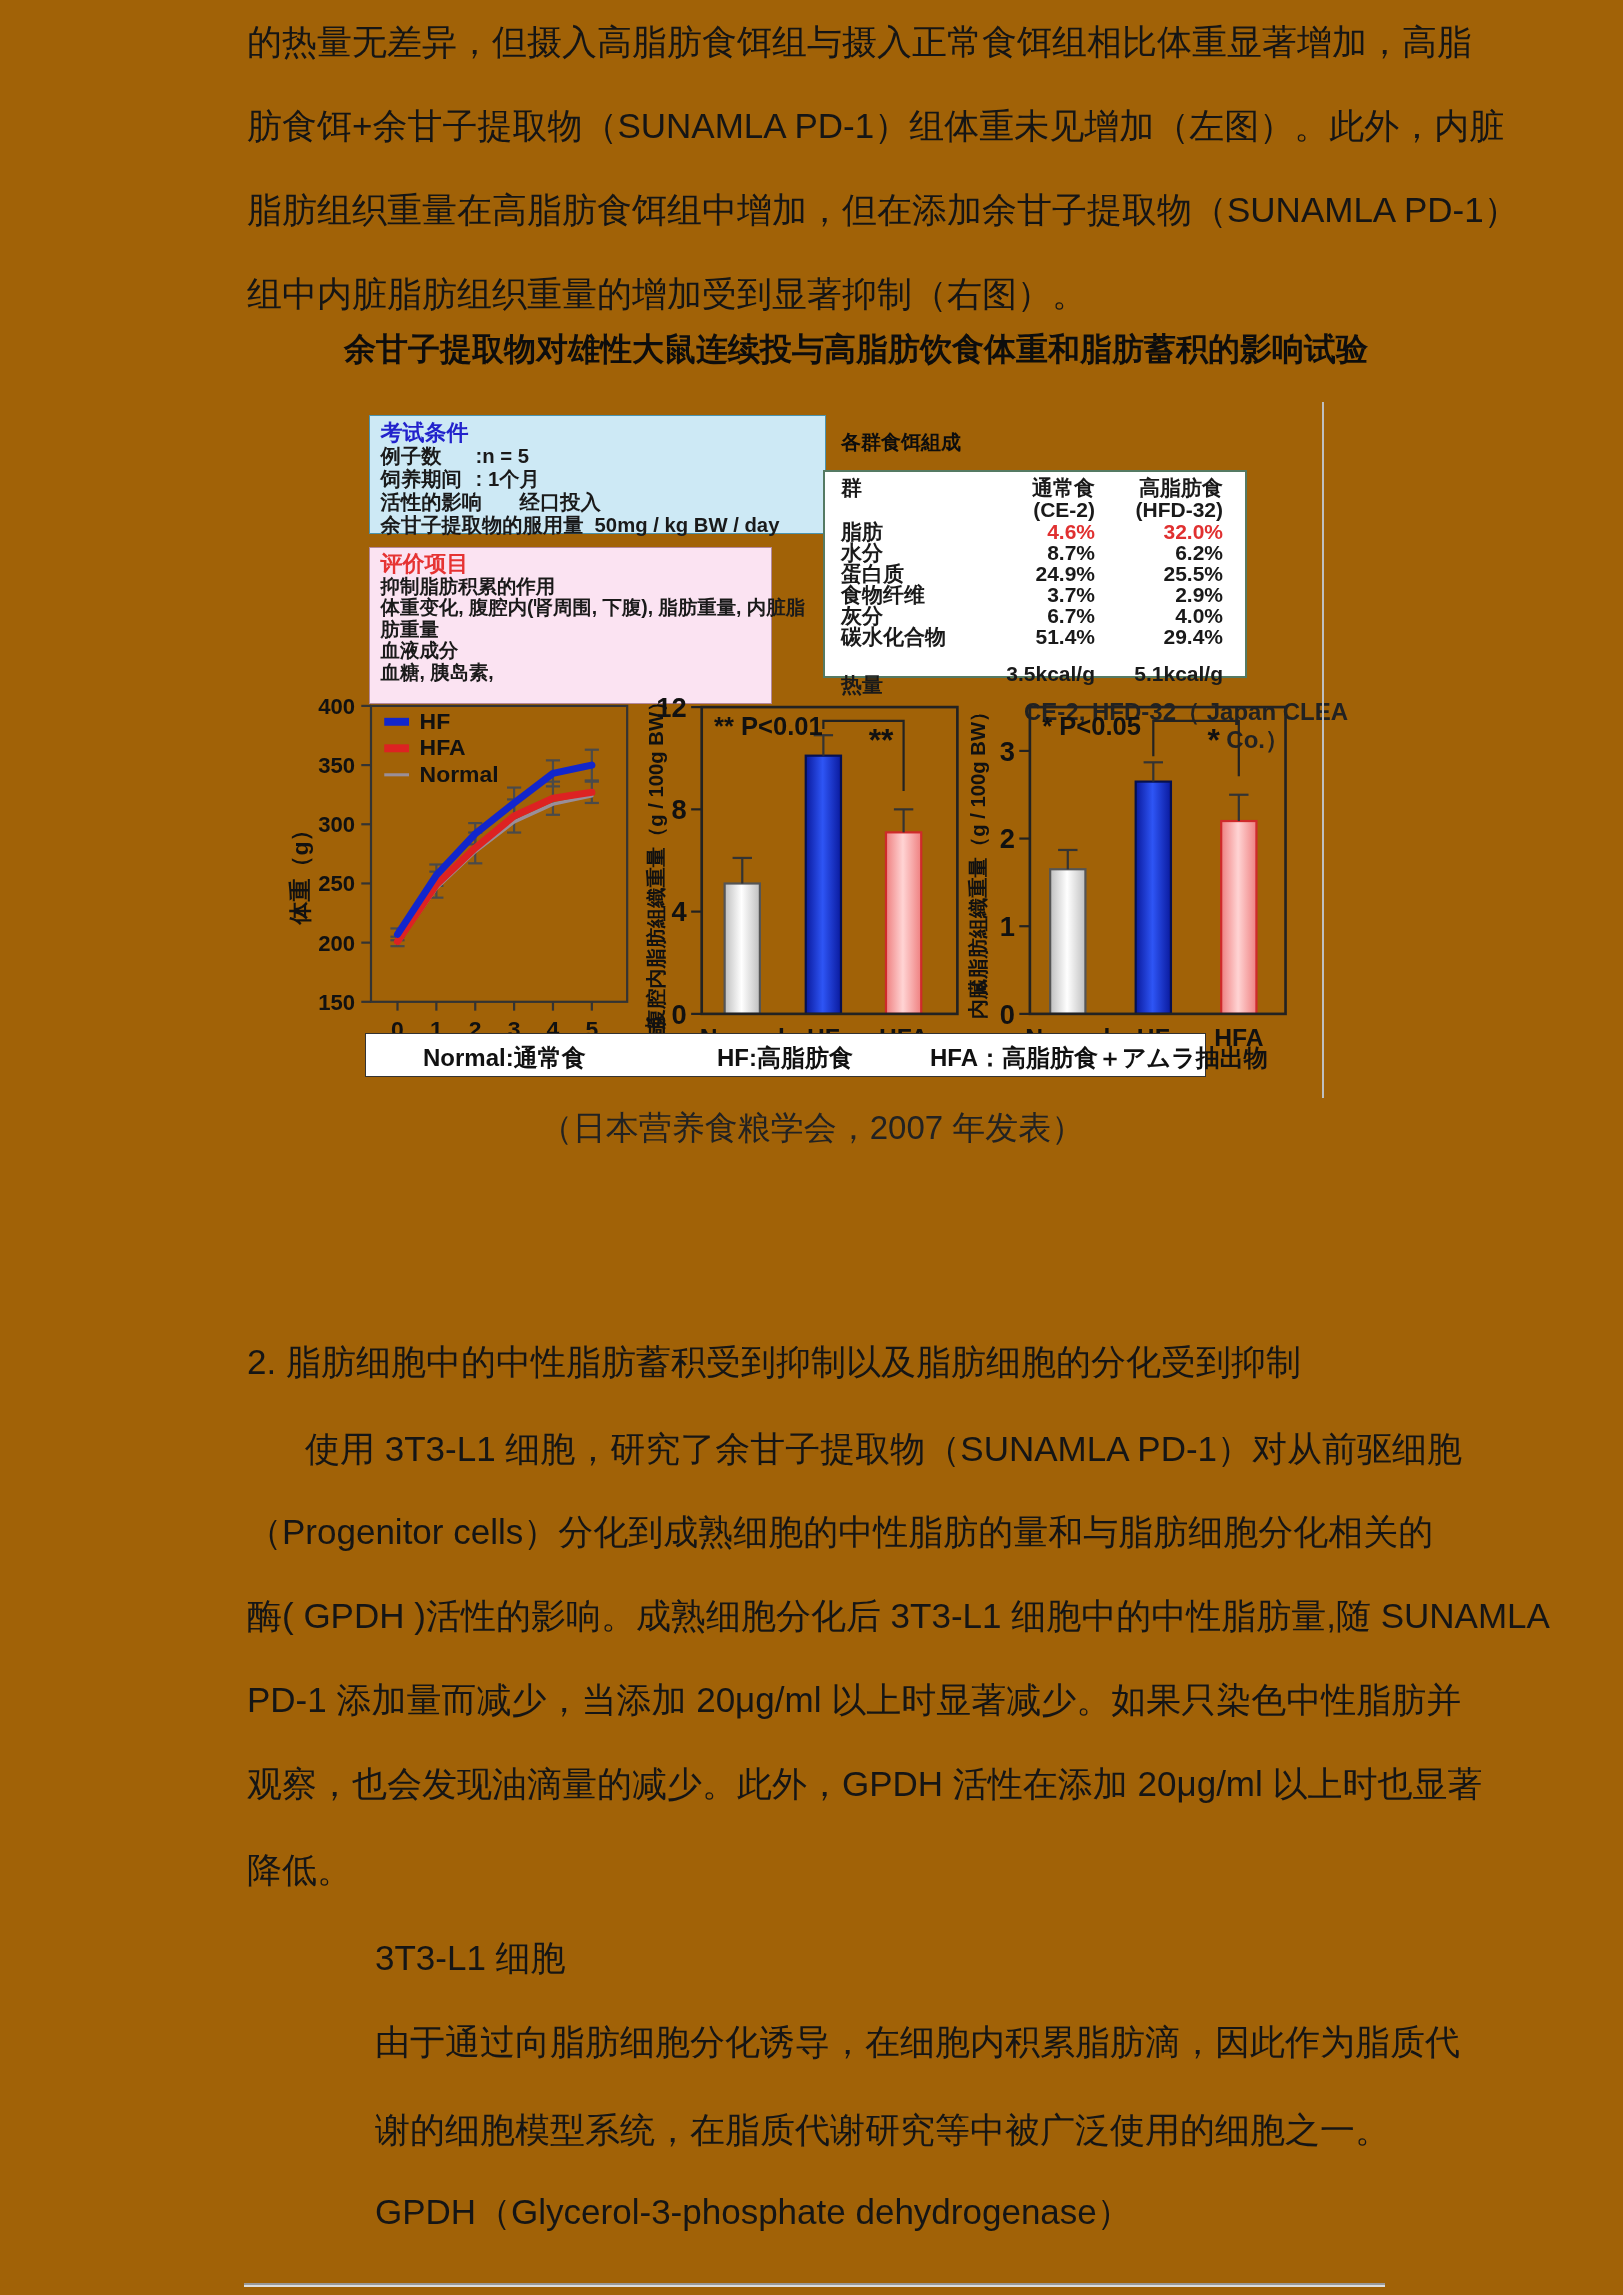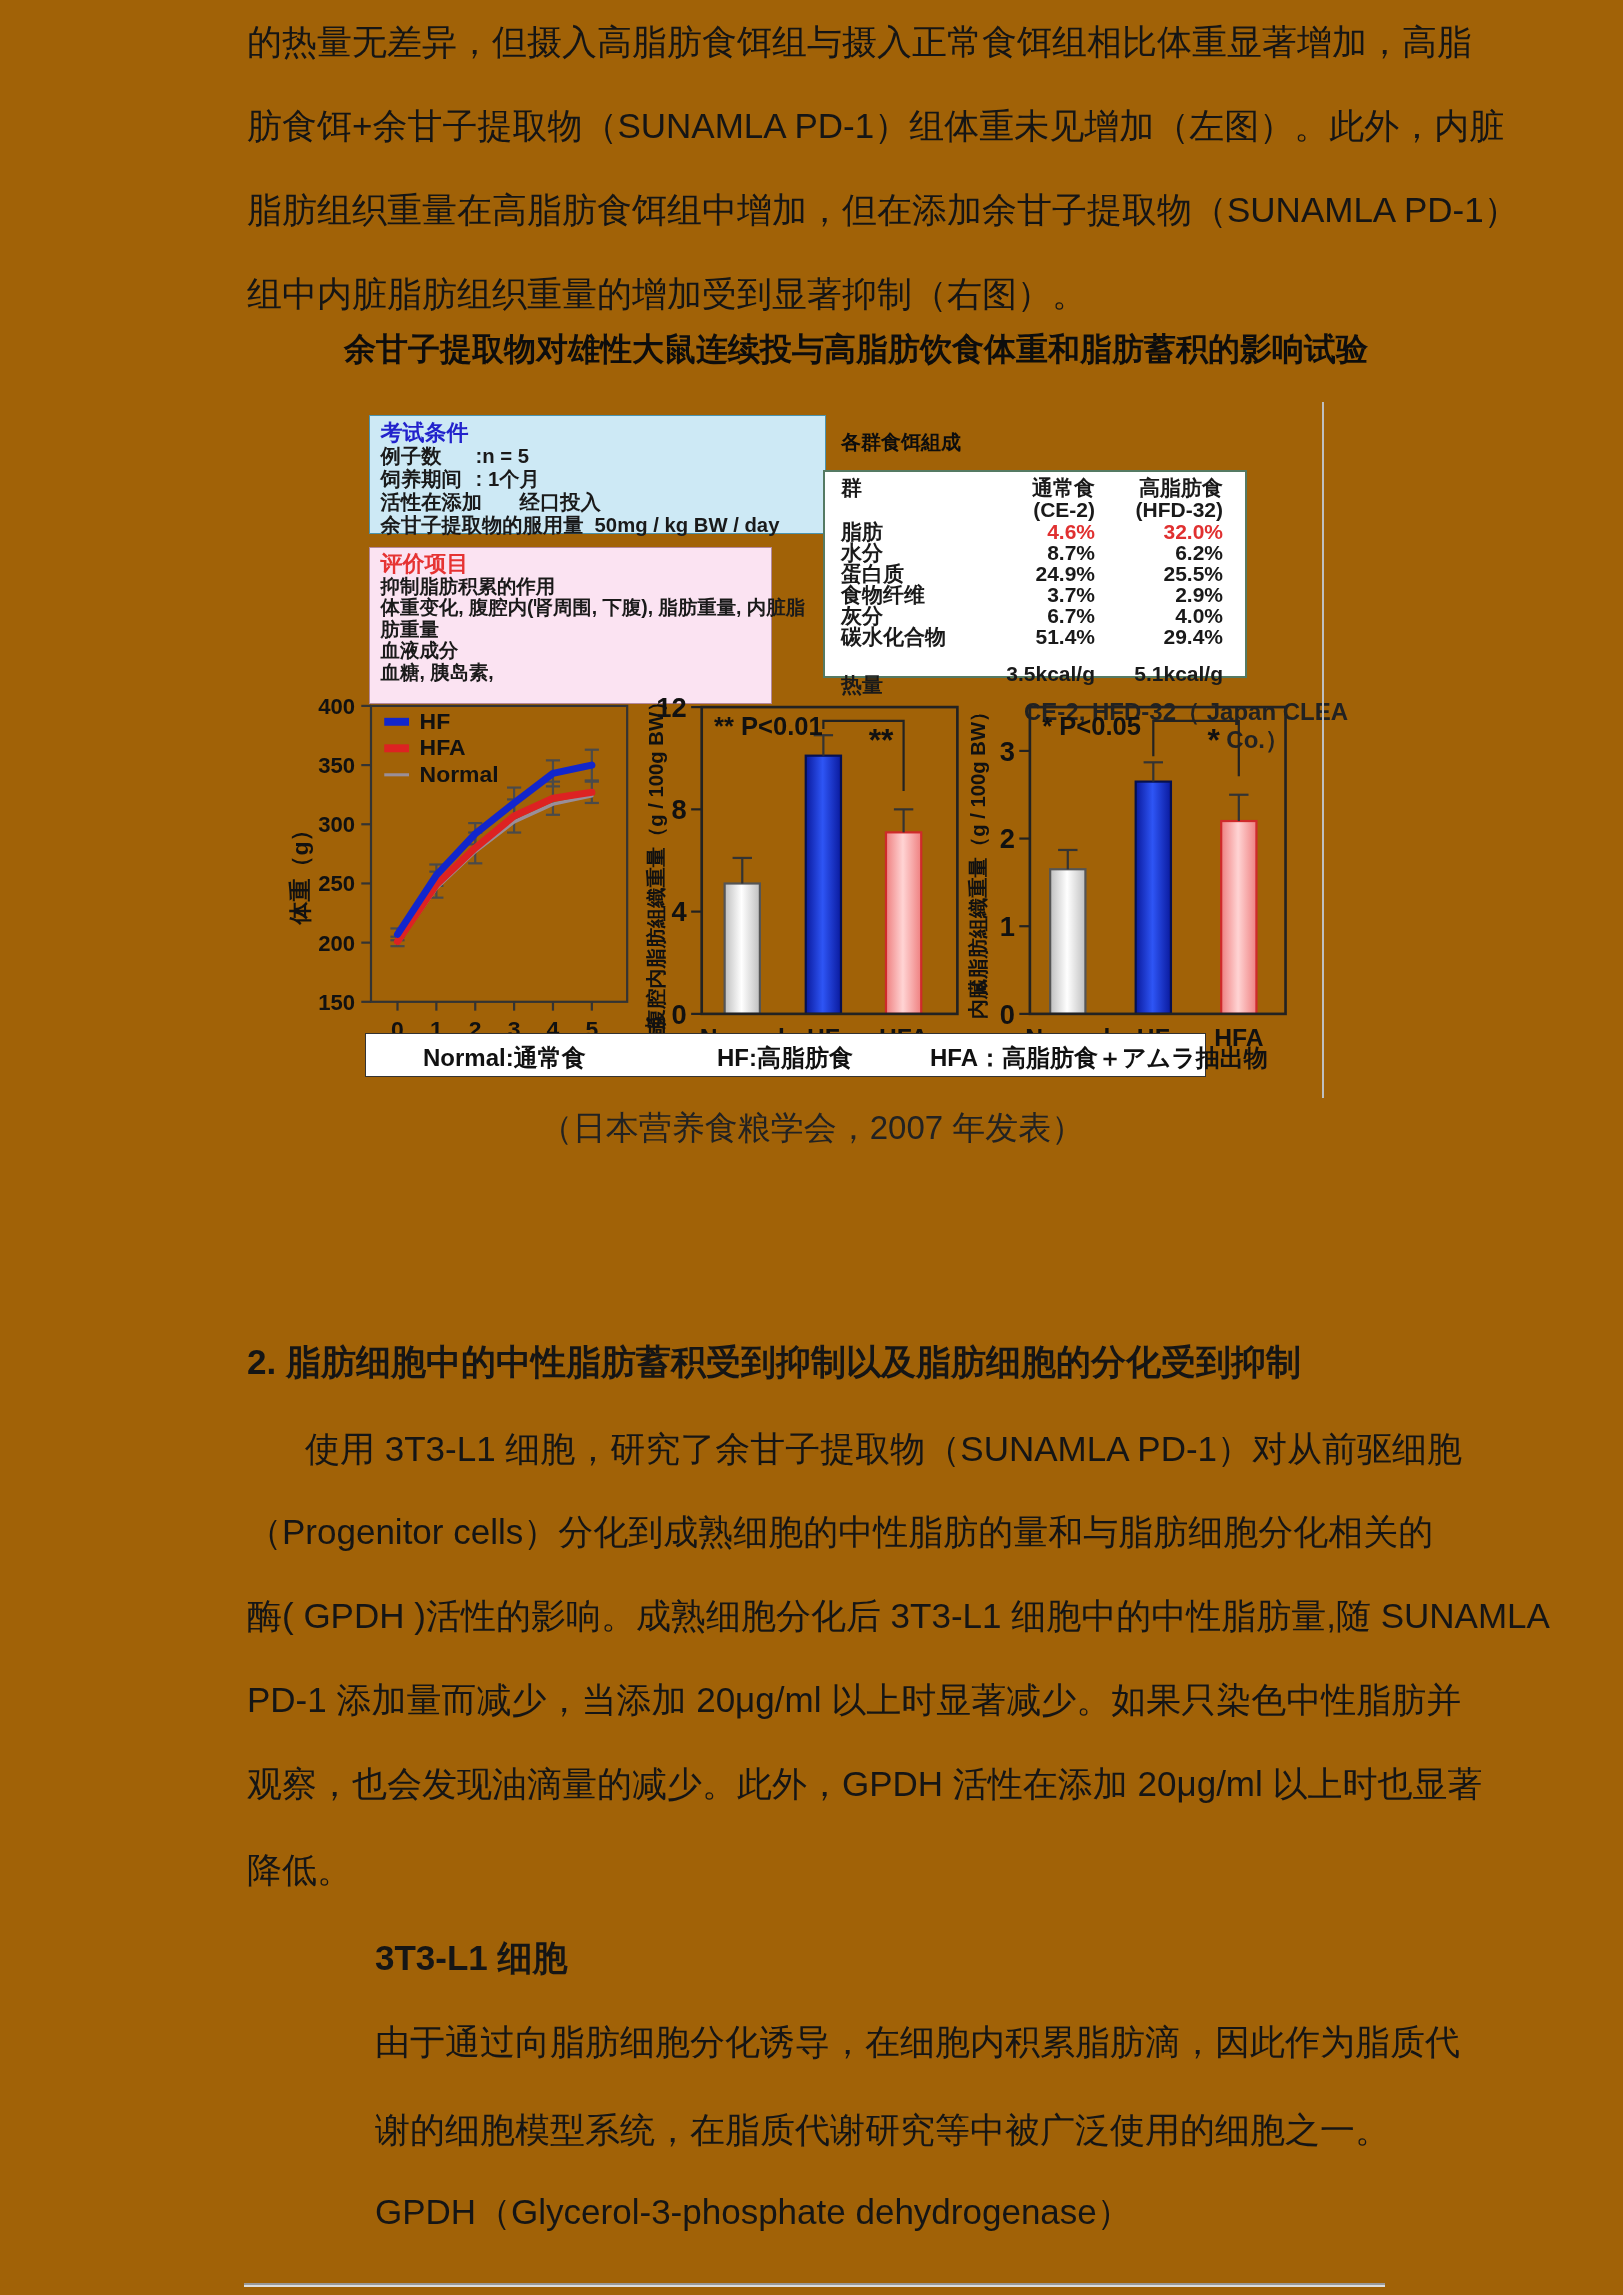--- a/index.html
+++ b/index.html
@@ -1,19 +1,19 @@
 <!DOCTYPE html>
 <html style="font-size:14px"><head>
 <meta charset="utf-8">
 <style>
   html,body{margin:0;padding:0;background:#ffffff;}
   .page{position:relative;width:1624px;height:2295px;background:#a16207;overflow:hidden;
         font-family:"Liberation Sans",sans-serif;color:#111;}
   .tline{position:absolute;font-size:35px;line-height:39px;white-space:nowrap;letter-spacing:0px;color:#151515;}
-  .bold{font-weight:bold;}
+  .bold{font-weight:normal;}
   .figtitle{position:absolute;left:344px;top:328px;font-size:32px;font-weight:bold;white-space:nowrap;color:#0d0d0d;}
   
   .condbox{position:absolute;left:369px;top:415px;width:457px;height:119px;box-sizing:border-box;
            background:#cde9f5;border:1.8px solid #4b93ad;padding:4.4px 10.6px;}
   .condbox .t{font-size:22px;font-weight:bold;color:#2222cc;line-height:25px;}
   .condrow{display:flex;font-size:20.3px;font-weight:bold;line-height:23px;color:#1a1a1a;}
   .condrow .lab{flex:none;}
   
   .evalbox{position:absolute;left:369px;top:547px;width:403px;height:157px;box-sizing:border-box;
            background:#fbe3f2;border:1.8px solid #b3889d;padding:3.5px 10.6px;}
@@ -58,21 +58,21 @@
     <div class="t">考试条件</div>
     <div class="condrow">
         <span class="lab" style="width:95px">例子数</span>
         <span>:n = 5</span>
       </div>
     <div class="condrow">
         <span class="lab" style="width:95px">饲养期间</span>
         <span>: 1个月</span>
       </div>
     <div class="condrow">
-        <span class="lab" style="width:139px">活性在添加</span>
+        <span class="lab" style="width:139px">活性的影响</span>
         <span>经口投入</span>
       </div>
     <div class="condrow">
         <span class="lab" style="width:214px">余甘子提取物的服用量</span>
         <span>50mg / kg BW / day</span>
       </div>
   </div>
 
   <div class="evalbox">
     <div class="t">评价项目</div>

